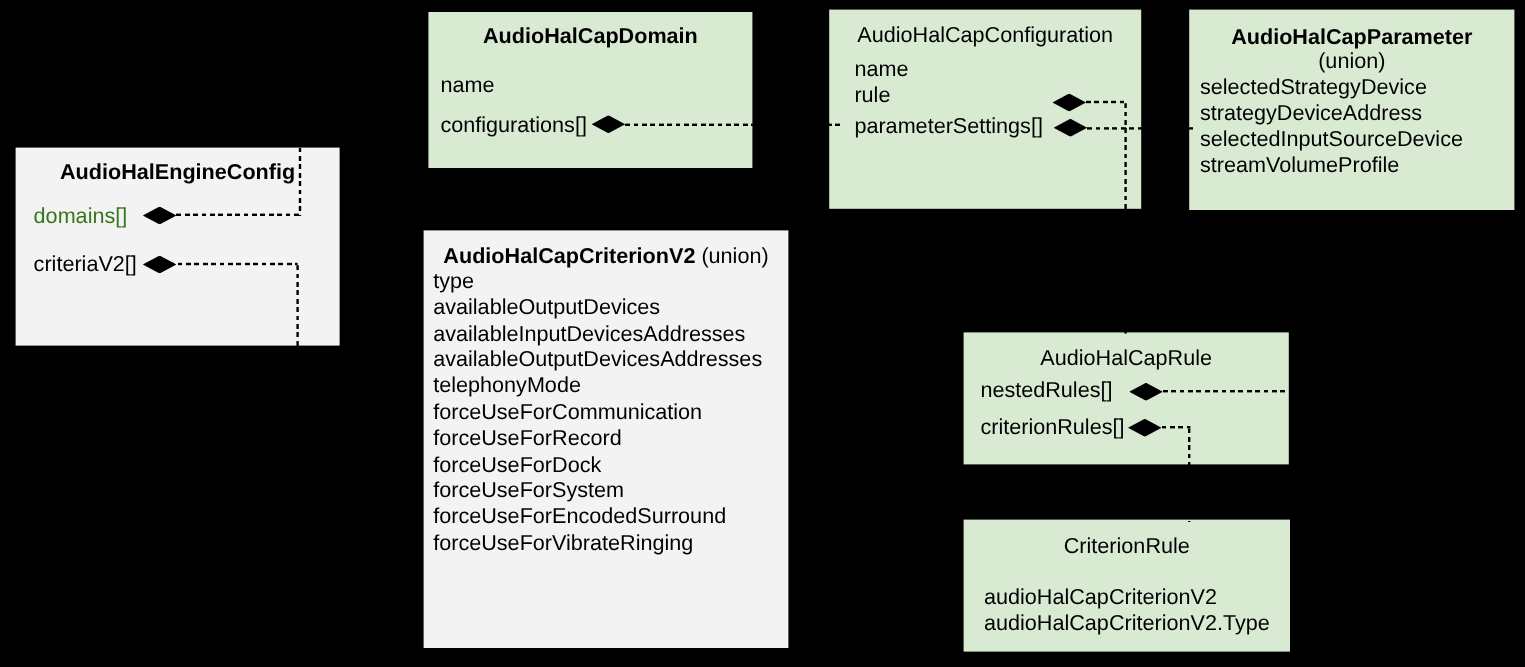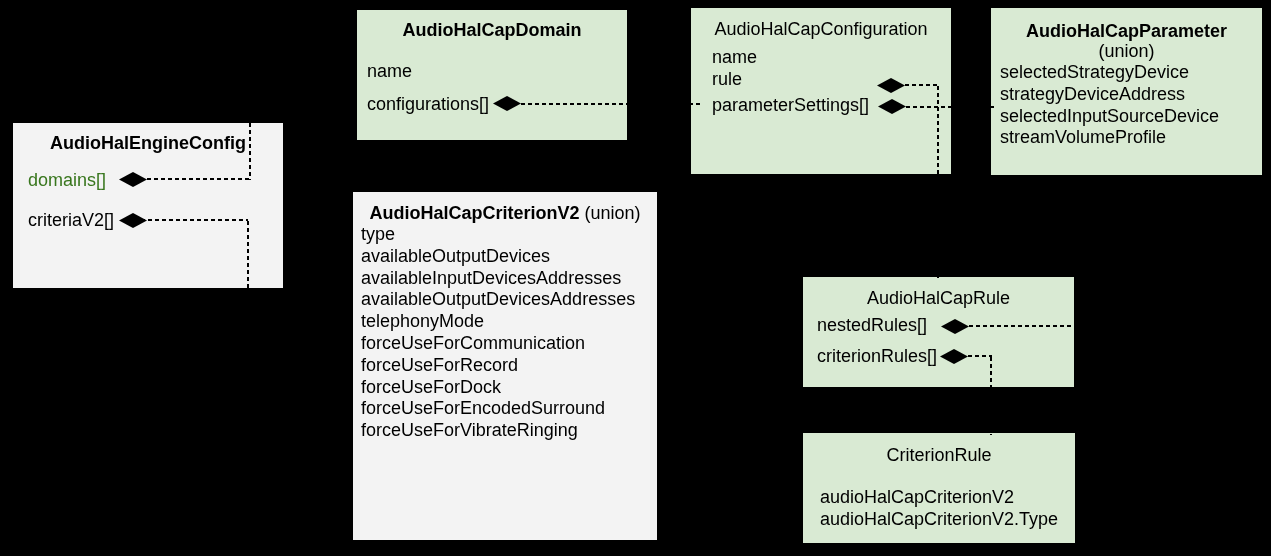--- a/index.html
+++ b/index.html
@@ -61,20 +61,21 @@
     </div>
     <div class="rows" style="left:8px;top:32px;">
       <div>type</div>
       <div>availableOutputDevices</div>
       <div>availableInputDevicesAddresses</div>
       <div>availableOutputDevicesAddresses</div>
       <div>telephonyMode</div>
       <div>forceUseForCommunication</div>
       <div>forceUseForRecord</div>
       <div>forceUseForDock</div>
+      <div>forceUseForSystem</div>
       <div>forceUseForEncodedSurround</div>
       <div>forceUseForVibrateRinging</div>
     </div>
   </div>
 
   <div class="box green" style="left:803px;top:277px;width:271px;height:110px;">
     <div class="title" style="top:10px;">AudioHalCapRule</div>
     <div class="fld" style="left:14px;top:37px;">nestedRules[]</div>
     <div class="fld" style="left:14px;top:68px;">criterionRules[]</div>
   </div>

